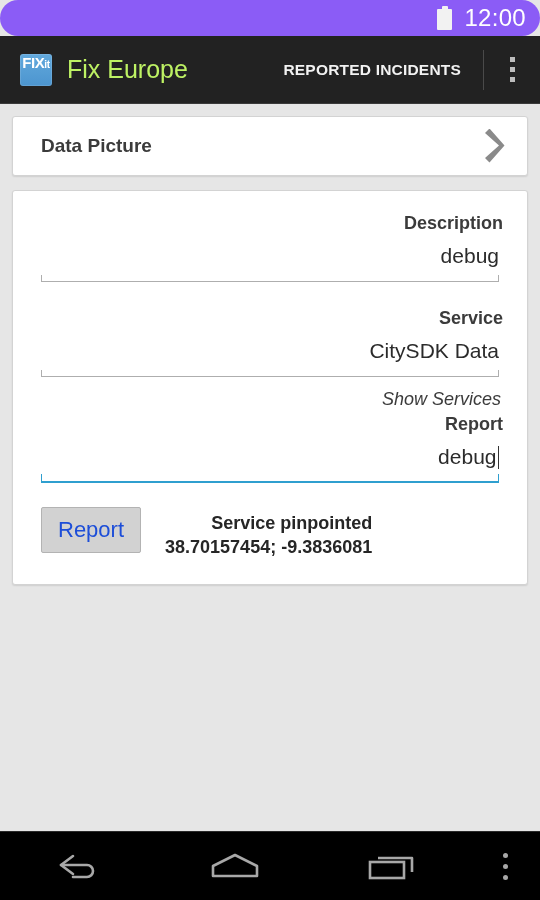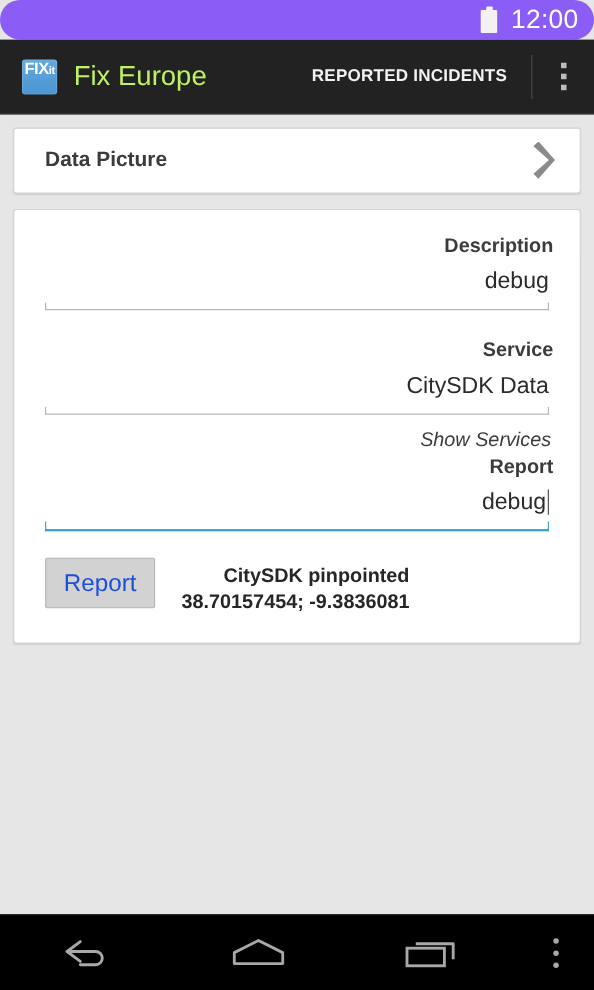--- a/index.html
+++ b/index.html
@@ -382,21 +382,21 @@
       <div class="edit-wrap">
         <div class="edit-text"><span placeholder="Address">debug</span><span class="caret"></span></div>
         <div class="underline focused">
             <span></span>
           </div>
       </div>
 
       <div id="report-row">
         <div id="report-button">Report</div>
         <div id="location-block">
-          <div class="location-line">CitySDK pinpointed</div>
+          <div class="location-line">Service pinpointed</div>
           <div class="location-line">38.70157454; -9.3836081</div>
         </div>
       </div>
 
     </div>
   </div>
 
   <div id="nav-bar">
     <div class="nav-btn">
       <svg width="50" height="32" viewBox="0 0 50 32">

